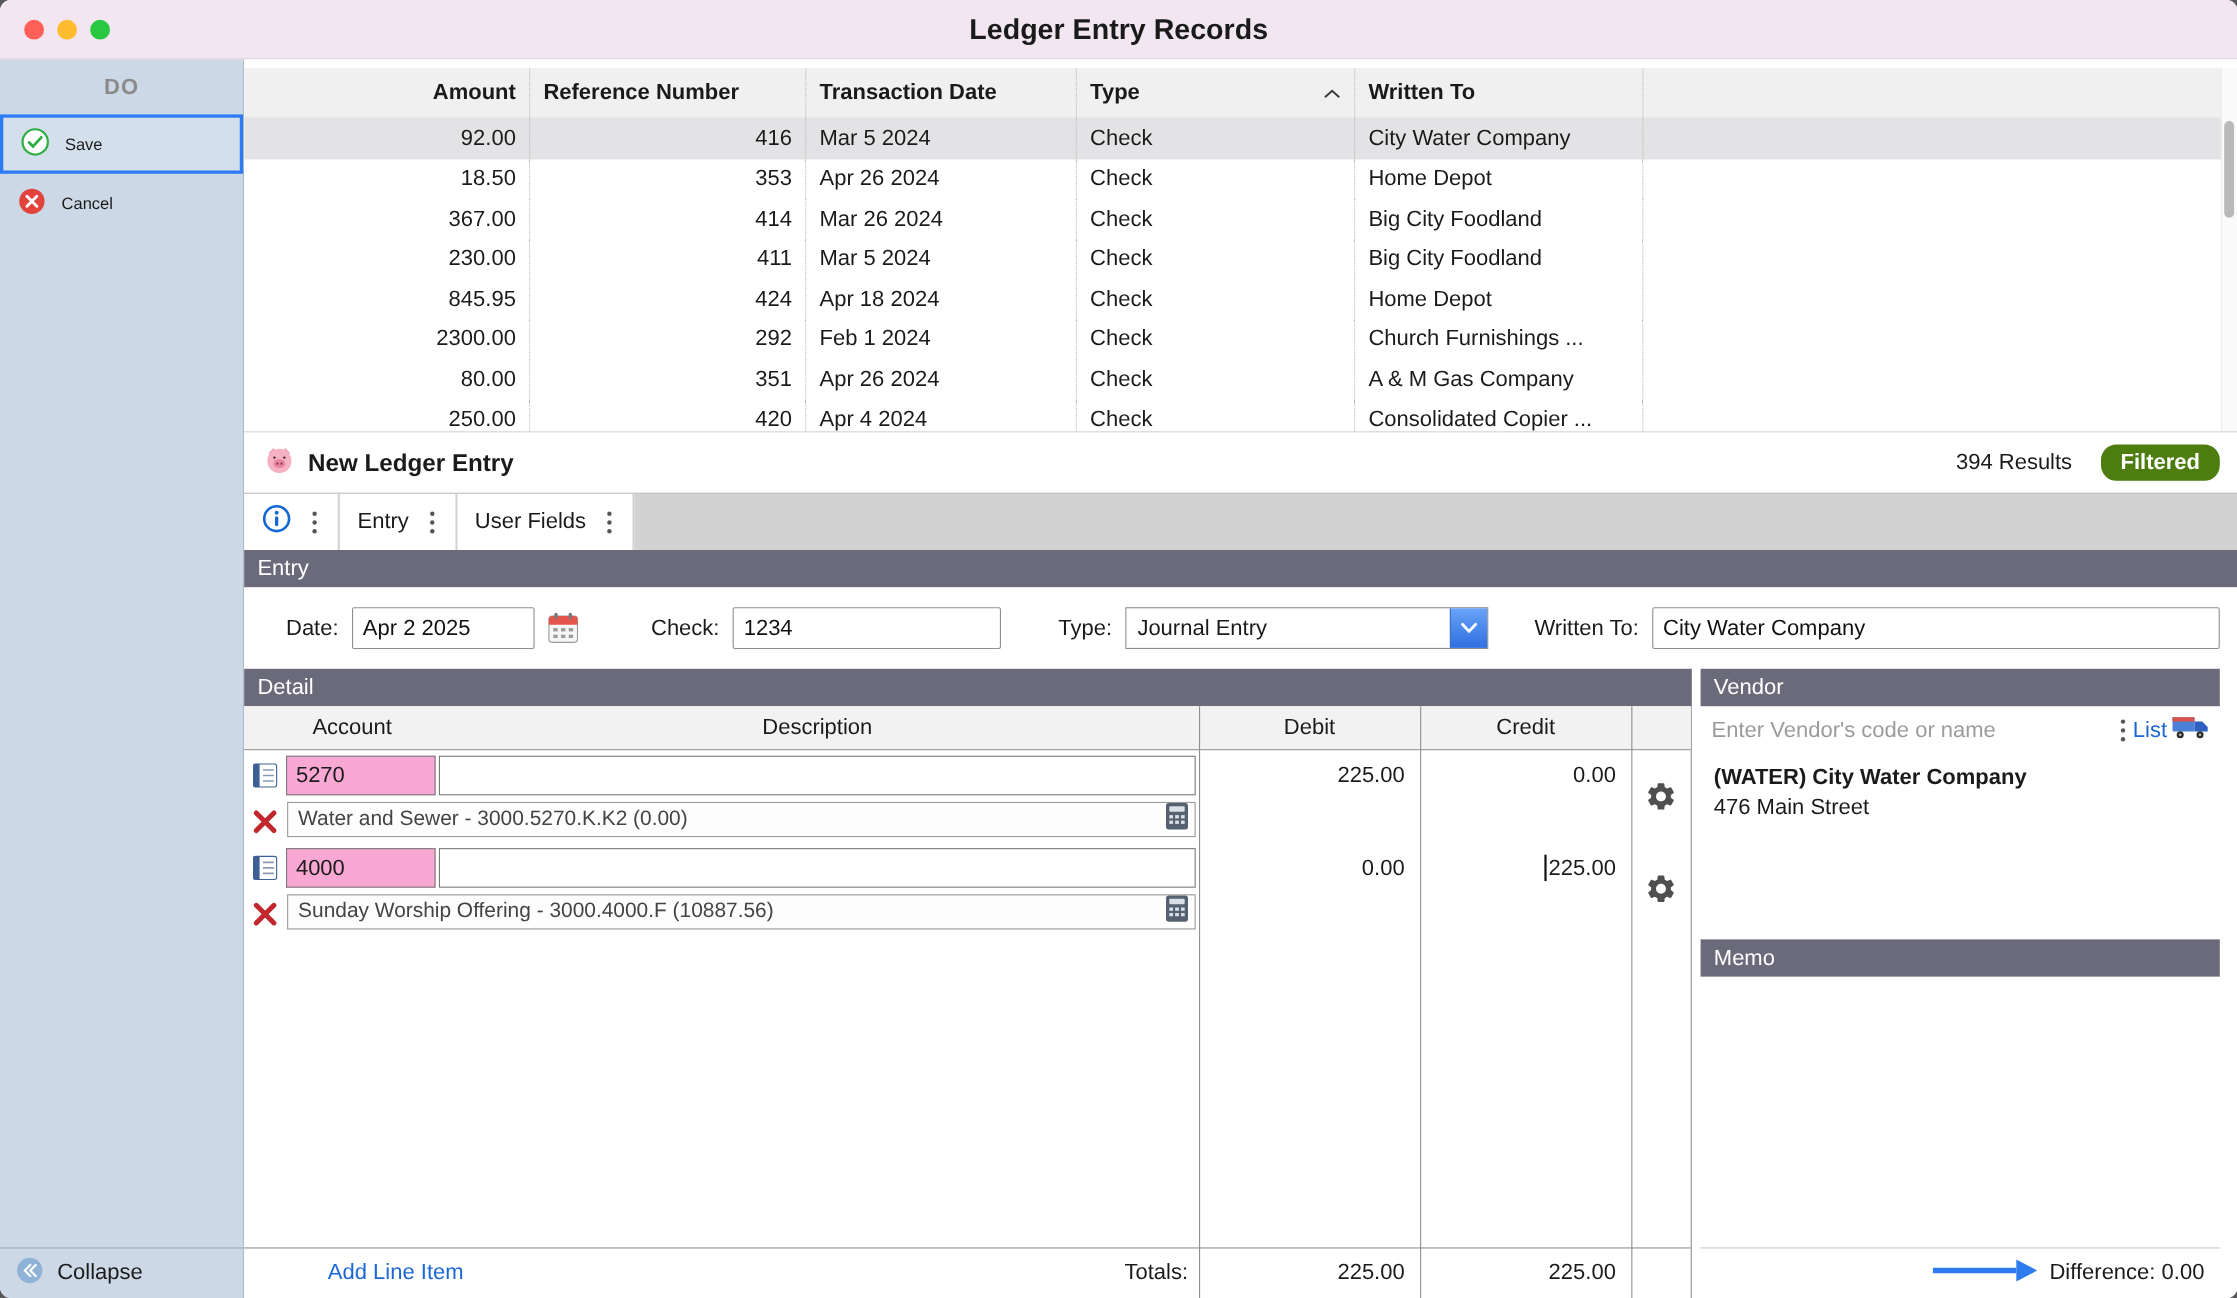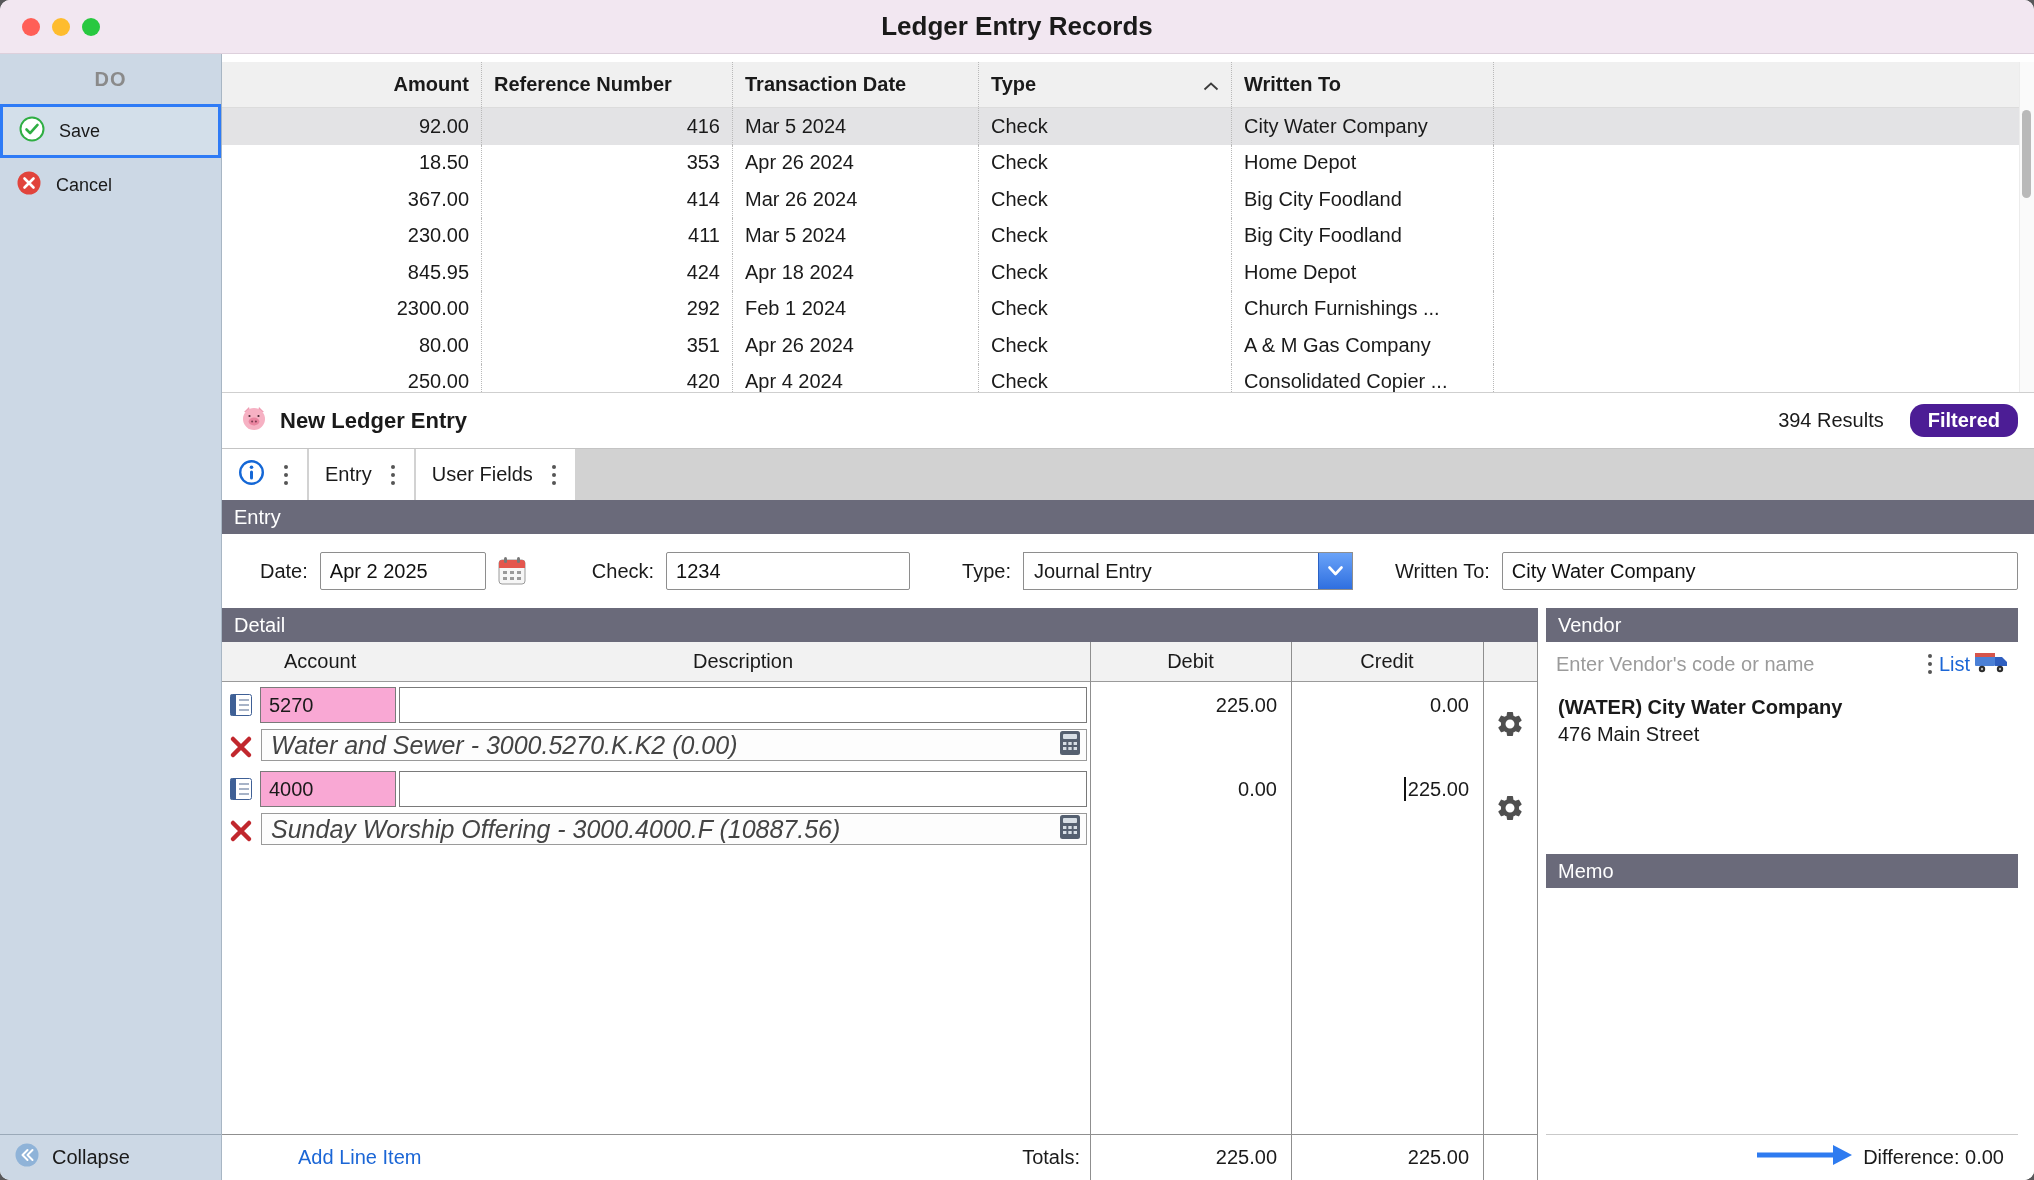--- a/index.html
+++ b/index.html
@@ -20,21 +20,21 @@
   .tl.r { background: #ff5f57; } .tl.y { background: #febc2e; } .tl.g { background: #28c840; }
   .win-title { text-align: center; line-height: 53px; font-weight: 700; font-size: 26px; }
 
   
   .main { flex: 1; display: flex; min-height: 0; }
   .sidebar { flex: 0 0 222px; width: 222px; background: #ccd8e5;
     border-right: 1px solid #a8b6c4; display: flex; flex-direction: column; }
   .do-header { height: 50px; display: flex; align-items: center; justify-content: center;
     color: #8a8a8a; font-weight: 700; letter-spacing: 1px; }
   .side-item { height: 54px; display: flex; align-items: center; gap: 14px;
-    padding-left: 16px; font-size: 18px; cursor: default; }
+    padding-left: 16px; font-size: 15px; cursor: default; }
   .side-item.selected { border: 3px solid #2e7bf6; background: #d3dfea; }
   .side-spacer { flex: 1; }
   .collapse-row { height: 46px; border-top: 1px solid #9aa9b8; display: flex;
     align-items: center; gap: 12px; padding-left: 14px; }
 
   .content { flex: 1; min-width: 0; display: flex; flex-direction: column; background: #fff; }
 
   
   .records { flex: 0 0 338px; position: relative; overflow: hidden; padding-top: 8px; background: #fff; }
   .rgrid { display: grid; grid-template-columns: 260px 251px 246px 253px 262px 1fr; }
@@ -50,21 +50,21 @@
     background: #fafafa; border-left: 1px solid #ececec; }
   .vthumb { position: absolute; top: 48px; right: 3px; width: 9px; height: 88px;
     border-radius: 5px; background: #b9b9b9; }
 
   
   .entry-bar { flex: 0 0 56px; display: flex; align-items: center; gap: 12px;
     border-top: 1px solid #cfcfcf; padding: 0 16px 0 18px; background: #fff; }
   .eb-title { font-size: 22px; font-weight: 600; }
   .eb-spacer { flex: 1; }
   .results { margin-right: 14px; }
-  .filtered-badge { background: #4c1d95; color: #fff; font-weight: 700;
+  .filtered-badge { background: #4d7c0f; color: #fff; font-weight: 700;
     border-radius: 14px; padding: 5px 18px; }
 
   
   .tabbar { flex: 0 0 52px; background: #d2d2d2; display: flex; align-items: stretch;
     border-top: 1px solid #c4c4c4; }
   .tabseg { background: #fff; display: flex; align-items: center; gap: 16px;
     padding: 0 16px; border-right: 2px solid #d2d2d2; }
   .tab-rest { flex: 1; }
   .vdots { display: flex; flex-direction: column; gap: 4px; padding: 0 3px; }
   .vdots i { width: 4px; height: 4px; border-radius: 50%; background: #555; }
@@ -109,21 +109,21 @@
   .acct-box { height: 36px; width: 100%; border: 1px solid #7a7a7a; background: #f9a8d4;
     display: flex; align-items: center; padding: 0 8px; }
   .descwrap { padding: 0 3px; }
   .desc-box { height: 36px; width: 100%; border: 1px solid #7a7a7a; background: #fff; }
   .amt { justify-content: flex-end; padding-right: 14px; white-space: nowrap; }
   .caret { display: inline-block; width: 2px; height: 24px; background: #111; margin-right: 2px; }
   .drow-info { height: 38px; align-items: center; }
   .info-box { grid-column: 2 / span 2; height: 32px; border: 1px solid #9a9a9a;
     background: #fdfdfd; display: flex; align-items: center; gap: 6px;
     padding: 0 5px 0 9px; margin: 0 3px 4px 1px; }
-  .info-box .itext { flex: 1; font-style: italic; color: #444; font-size: 25px;
+  .info-box .itext { flex: 1; color: #444; font-size: 19px;
     white-space: nowrap; overflow: hidden; }
   .line-item { position: relative; }
   .gear-abs { position: absolute; left: 1261px; width: 54px; top: 0; bottom: 0;
     display: flex; align-items: center; justify-content: center; z-index: 3; }
   .dspacer { flex: 1; }
   .dtotals { flex: 0 0 46px; border-top: 1px solid #8f8f8f; display: flex; align-items: center; }
   .tot-left { width: 868px; display: flex; align-items: center; padding: 0 10px 0 76px; }
   .tot-left .sp { flex: 1; }
   .addline { color: #1b66d6; cursor: pointer; }
   .tot-amt { display: flex; align-items: center; justify-content: flex-end; padding-right: 14px; }

